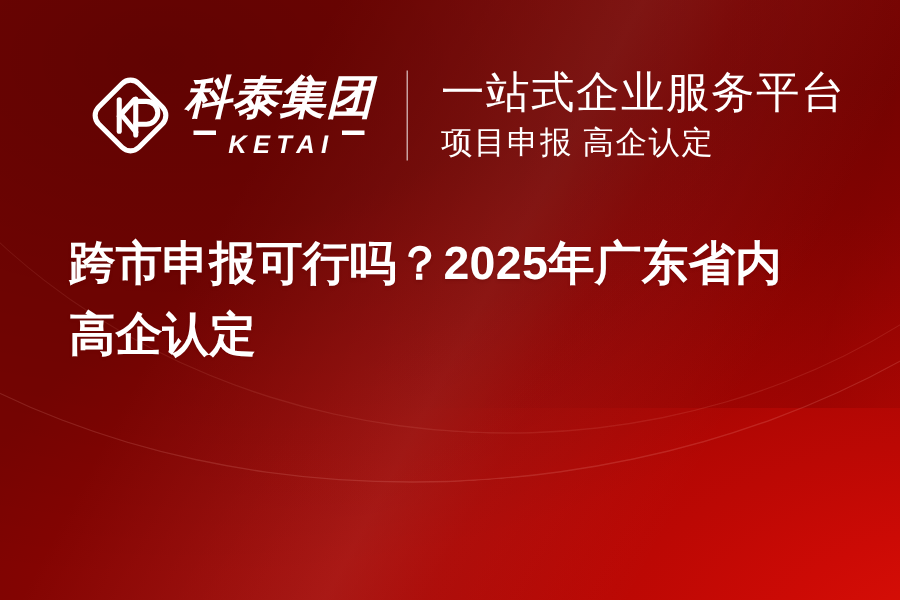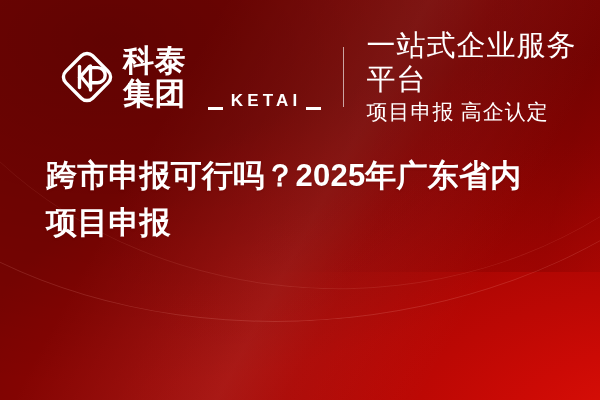--- a/index.html
+++ b/index.html
@@ -96,35 +96,36 @@
   .logo-mark {
     width: 60px;
     height: 60px;
     flex: 0 0 60px;
     margin-right: 4px;
   }
   .logo-mark svg { display: block; }
 
   .logo-words {
     display: flex;
-    flex-direction: row;
+    flex-direction: column;
     justify-content: center;
     margin-left: 2px;
+    font-style: italic;
   }
   .logo-cn {
     font-size: 31px;
     line-height: 33px;
     font-weight: bold;
     color: #ffffff;
     letter-spacing: 0.5px;
     font-family: "Liberation Sans", "DejaVu Sans", sans-serif;
   }
   .logo-en-row {
     display: flex;
-    align-items: flex-end;
+    align-items: flex-start;
     justify-content: center;
     margin-top: 6px;
   }
   .logo-dash {
     width: 15px;
     height: 3px;
     background: #ffffff;
     flex: 0 0 15px;
   }
   .logo-en {
@@ -223,16 +224,16 @@
 
     <div class="slogan-block">
       <div class="slogan-main">一站式企业服务平台</div>
       <div class="slogan-sub">项目申报 高企认定</div>
     </div>
 
   </div>
 
   <div class="headline">
     <div>跨市申报可行吗？2025年广东省内</div>
-    <div>项目申报</div>
+    <div>高企认定</div>
   </div>
 
 </div>
 
 </body></html>

